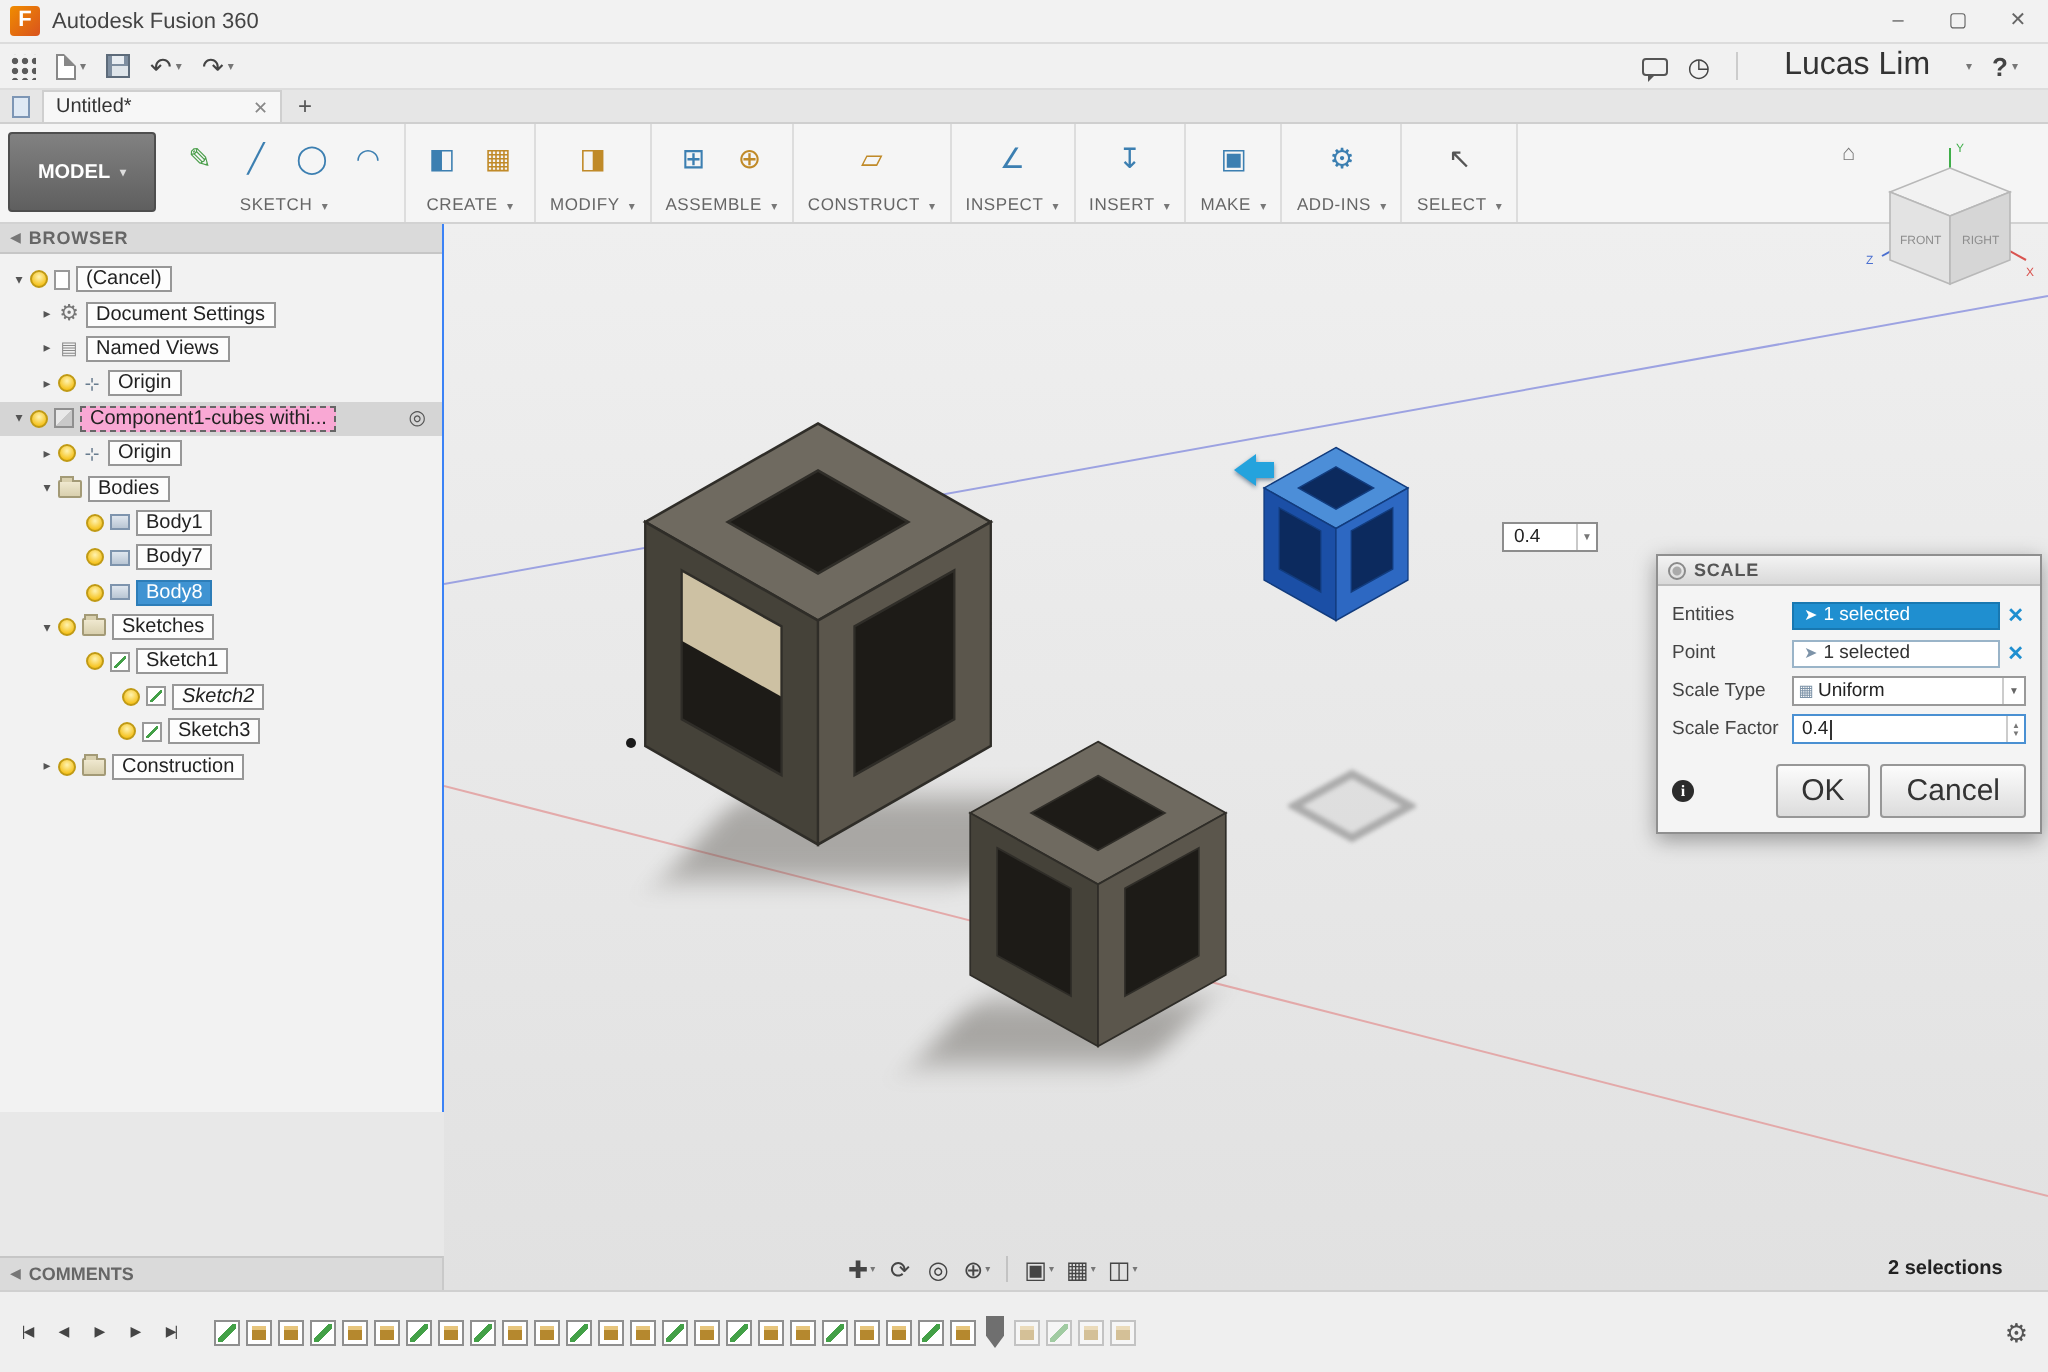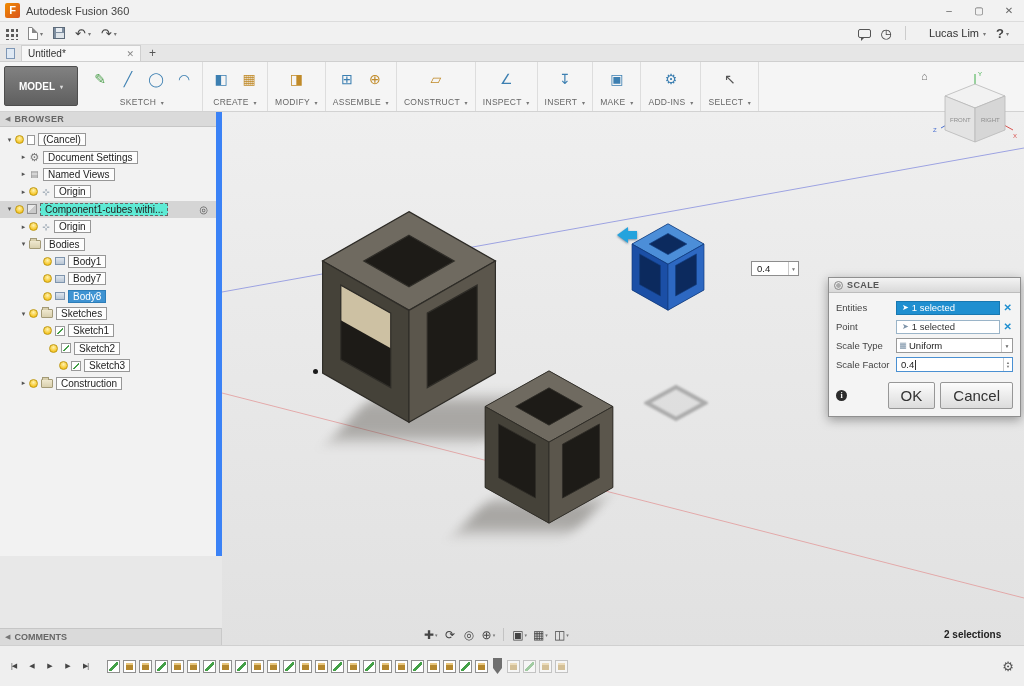--- a/index.html
+++ b/index.html
@@ -20,21 +20,21 @@
   .caret{font-size:6px;color:#777;margin-left:2px}
   .grid-icon{width:13px;height:13px;background:radial-gradient(#5a5a5a 1.4px,transparent 1.8px);background-size:5px 5px;background-position:0 1px}
   .doc-icon{width:10px;height:13px;background:#fff;border:1px solid #888;position:relative}
   .doc-icon::after{content:"";position:absolute;right:-1px;top:-1px;border:3px solid transparent;border-top-color:#f1f1f1;border-right-color:#f1f1f1;border-bottom-color:#888;border-left-color:#888}
   .save-icon{width:12px;height:12px;background:#7e8ea0;border:1px solid #5d6b7a;position:relative}
   .save-icon::before{content:"";position:absolute;left:2px;top:0;width:6px;height:4px;background:#e8edf2}
   .save-icon::after{content:"";position:absolute;left:2px;bottom:0;width:8px;height:5px;background:#dfe5ea}
   .qb-right{margin-left:auto;display:flex;align-items:center;padding-right:10px}
   .bubble-icon{width:13px;height:9px;border:1px solid #555;border-radius:2px;position:relative}
   .bubble-icon::after{content:"";position:absolute;left:2px;bottom:-4px;border:2px solid transparent;border-top-color:#555;border-left-color:#555}
-  .user-name{font-size:11px;color:#333;margin:0 2px 0 10px}
+  .user-name{font-size:16px;color:#333;margin:0 16px 0 10px}
   .qb-sep{width:1px;height:14px;background:#ccc;margin:0 8px}
 
   
   .tabbar{position:absolute;left:0;top:45px;width:1024px;height:17px;background:#e6e6e6;border-bottom:1px solid #cfcfcf;display:flex;align-items:flex-end}
   .tab-doc-icon{width:9px;height:11px;background:#dfe9f4;border:1px solid #7d96b5;margin:0 6px 2px 6px}
   .doc-tab{height:16px;background:#f7f7f7;border:1px solid #cfcfcf;border-bottom:none;display:flex;align-items:center;padding:0 6px;min-width:120px}
   .doc-tab .t-label{font-size:10px;color:#333;margin-right:auto}
   .doc-tab .t-close{font-size:9px;color:#888;margin-left:8px}
   .tab-add{font-size:12px;color:#555;padding:0 8px;line-height:15px}
 
@@ -68,21 +68,21 @@
   
   .navbar{position:absolute;left:200px;top:514px;display:flex;align-items:center;gap:2px}
   .nav-btn{height:17px;min-width:17px;display:flex;align-items:center;justify-content:center;color:#454545;font-size:12px;padding:0 2px}
   .nav-btn .caret{font-size:5px;margin-left:1px}
   .nav-sep{width:1px;height:13px;background:#c3c3c3;margin:0 4px}
 
   
   .viewcube{position:absolute;left:915px;top:64px;width:105px;height:90px}
 
   
-  .browser{position:absolute;left:0;top:112px;width:222px;height:444px;background:rgba(242,242,242,.95);border-right:6px solid #3b82f6}
+  .browser{position:absolute;left:0;top:112px;width:222px;height:444px;background:rgba(242,242,242,.95);border-right:1px solid #3b82f6}
   .panel-head{height:15px;background:#dadada;border-bottom:1px solid #c6c6c6;display:flex;align-items:center;padding:0 5px;gap:4px}
   .panel-head .coll{font-size:7px;color:#777}
   .panel-head .pt{font-size:9px;font-weight:bold;color:#666;letter-spacing:.4px}
   .tree{padding-top:4px}
   .tree-row{height:17.4px;display:flex;align-items:center;position:relative}
   .tree-row.active{background:rgba(110,110,110,.22)}
   .tree-arrow{width:11px;font-size:7px;color:#555;text-align:center;flex:0 0 11px}
   .tic{display:inline-block;margin-right:3px;flex:0 0 auto}
   .tic-bulb{width:9px;height:9px;border-radius:50%;background:radial-gradient(circle at 50% 35%,#fff3b0,#f5c21d 75%);border:1px solid #c09a15}
   .tic-gear{width:11px;text-align:center;color:#767676;font-size:11px;line-height:11px}
@@ -93,21 +93,21 @@
   .tic-folder::before{content:"";position:absolute;left:0;top:-3px;width:5px;height:2px;background:#d9d0ae;border:1px solid #a39a76;border-bottom:none}
   .tic-origin{width:10px;text-align:center;color:#677b8e;font-size:9px;line-height:10px}
   .tic-origin::before{content:"⊹"}
   .tic-comp{width:10px;height:10px;background:linear-gradient(135deg,#e9e9e9 50%,#c9c9c9 50%);border:1px solid #8f8f8f}
   .tic-doc{width:8px;height:10px;background:#fff;border:1px solid #999}
   .tic-body{width:10px;height:8px;background:linear-gradient(#dfe6ee,#b9c6d4);border:1px solid #7e94ad}
   .tic-sketch{width:10px;height:10px;background:#fff;border:1px solid #999;position:relative}
   .tic-sketch::before{content:"";position:absolute;inset:1px;background:linear-gradient(135deg,transparent 42%,#43a047 42%,#43a047 62%,transparent 62%)}
   .tree-label{font-size:10px;color:#222;border:1px solid #979797;background:rgba(255,255,255,.85);padding:0 4px;height:13px;line-height:12px;white-space:nowrap}
   .tree-row.selected .tree-label{background:#3f93d2;border-color:#2d7db8;color:#fff}
-  .tree-row.active .tree-label{background:#5eead4;border-style:dashed;border-color:#666}
+  .tree-row.active .tree-label{background:#f9a8d4;border-style:dashed;border-color:#666}
   .tree-trailing{margin-left:auto;margin-right:8px;color:#555;font-size:10px}
 
   .comments{position:absolute;left:0;top:628px;width:222px;height:17px;background:#dadada;border-top:1px solid #c6c6c6;border-right:1px solid #c9c9c9;display:flex;align-items:center;padding:0 5px;gap:4px}
 
   
   .dialog{position:absolute;left:828px;top:277px;width:193px;background:rgba(244,244,244,.98);border:1px solid #8f8f8f;box-shadow:0 3px 10px rgba(0,0,0,.35)}
   .dlg-head{height:15px;background:linear-gradient(#f3f3f3,#d9d9d9);border-bottom:1px solid #bdbdbd;display:flex;align-items:center;padding:0 5px;gap:4px}
   .dlg-grip{width:9px;height:9px;border-radius:50%;border:1px solid #8a8a8a;background:radial-gradient(circle,#aaa 2px,transparent 2.5px)}
   .dlg-title{font-size:9px;font-weight:bold;color:#555;letter-spacing:.4px}
   .dlg-body{padding:5px 7px 4px 7px}
@@ -443,21 +443,21 @@
           <span class="tic tic-bulb"></span>
           <span class="tic tic-folder"></span>
           <span class="tree-label">Sketches</span>
         </div>
         <div class="tree-row" style="padding-left: 32px;">
           <span class="tree-arrow"></span>
           <span class="tic tic-bulb"></span>
           <span class="tic tic-sketch"></span>
           <span class="tree-label">Sketch1</span>
         </div>
-        <div class="tree-row" style="padding-left: 38px;">
+        <div class="tree-row" style="padding-left: 50px; font-style: italic;">
           <span class="tree-arrow"></span>
           <span class="tic tic-bulb"></span>
           <span class="tic tic-sketch"></span>
           <span class="tree-label">Sketch2</span>
         </div>
         <div class="tree-row" style="padding-left: 48px;">
           <span class="tree-arrow"></span>
           <span class="tic tic-bulb"></span>
           <span class="tic tic-sketch"></span>
           <span class="tree-label">Sketch3</span>

